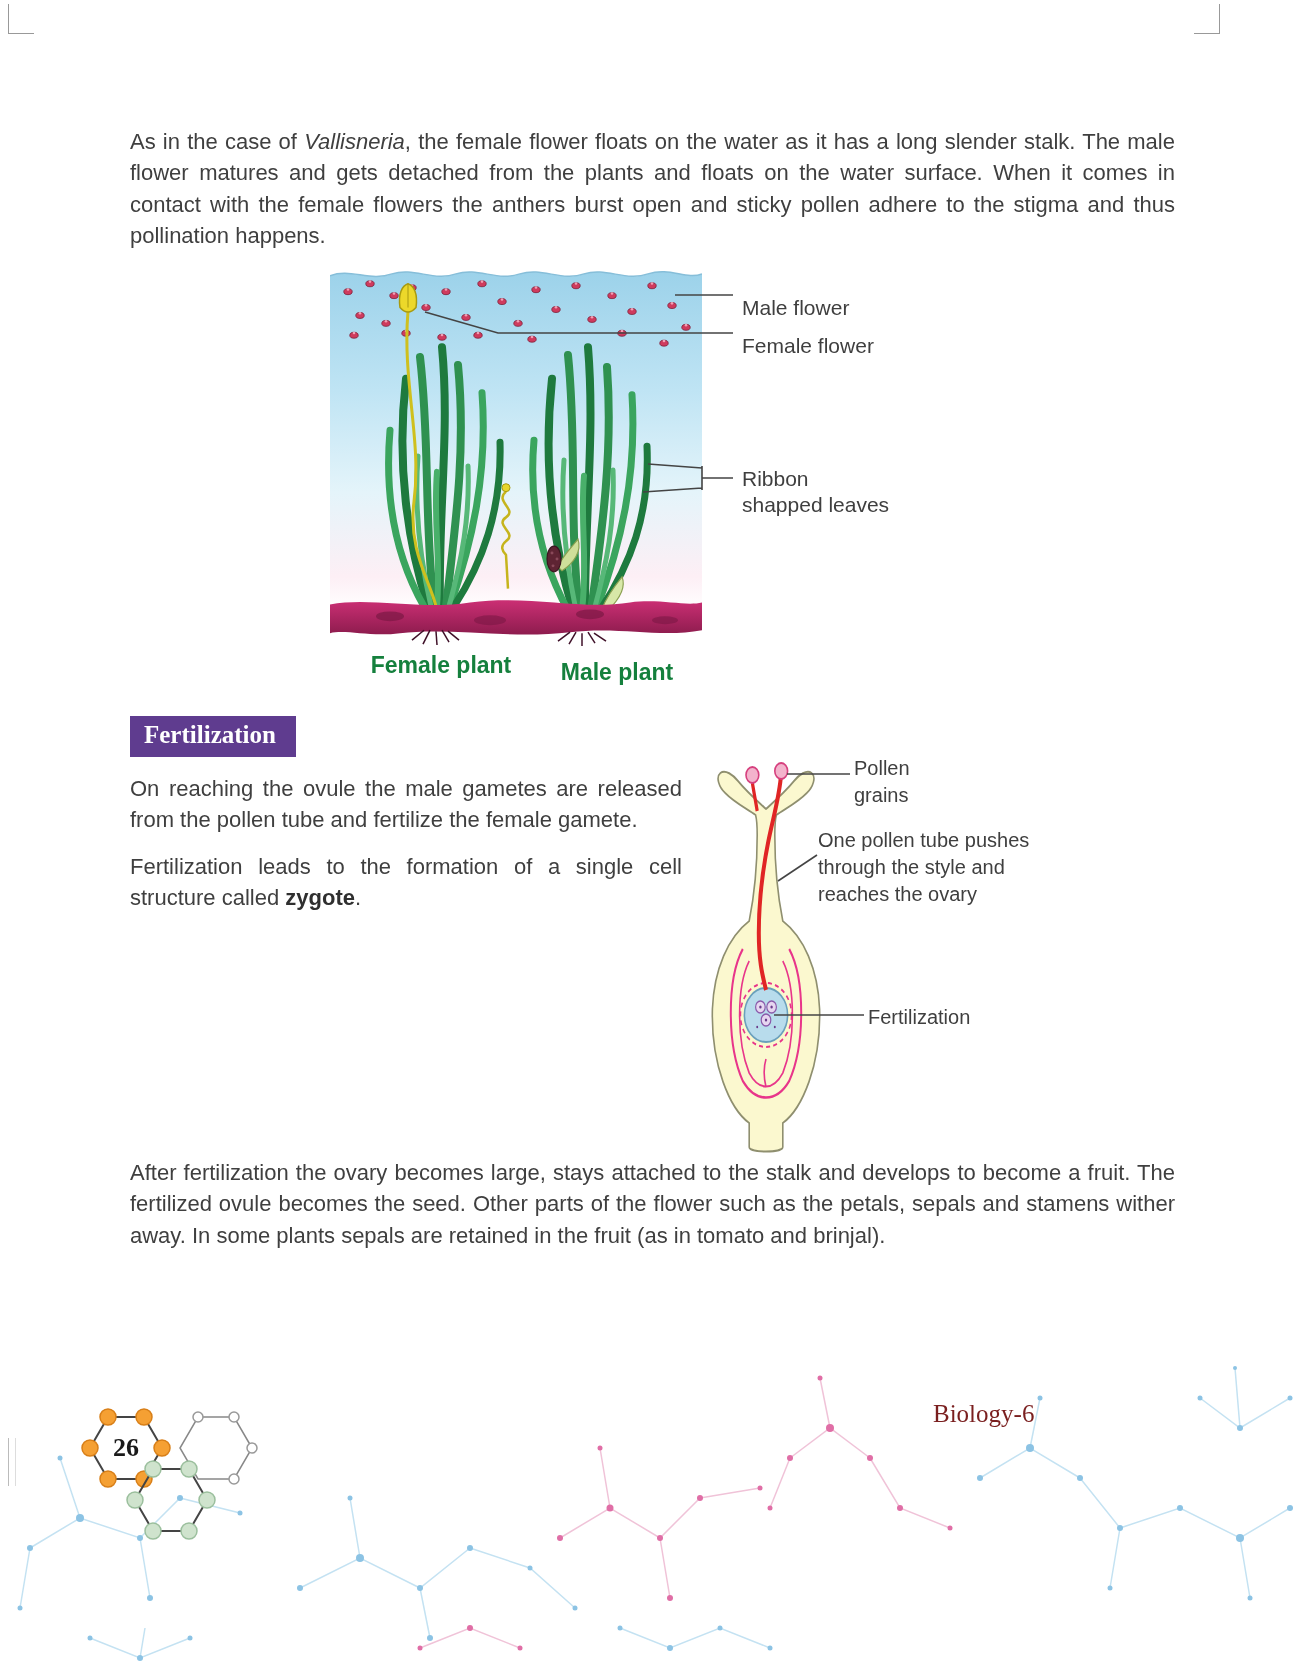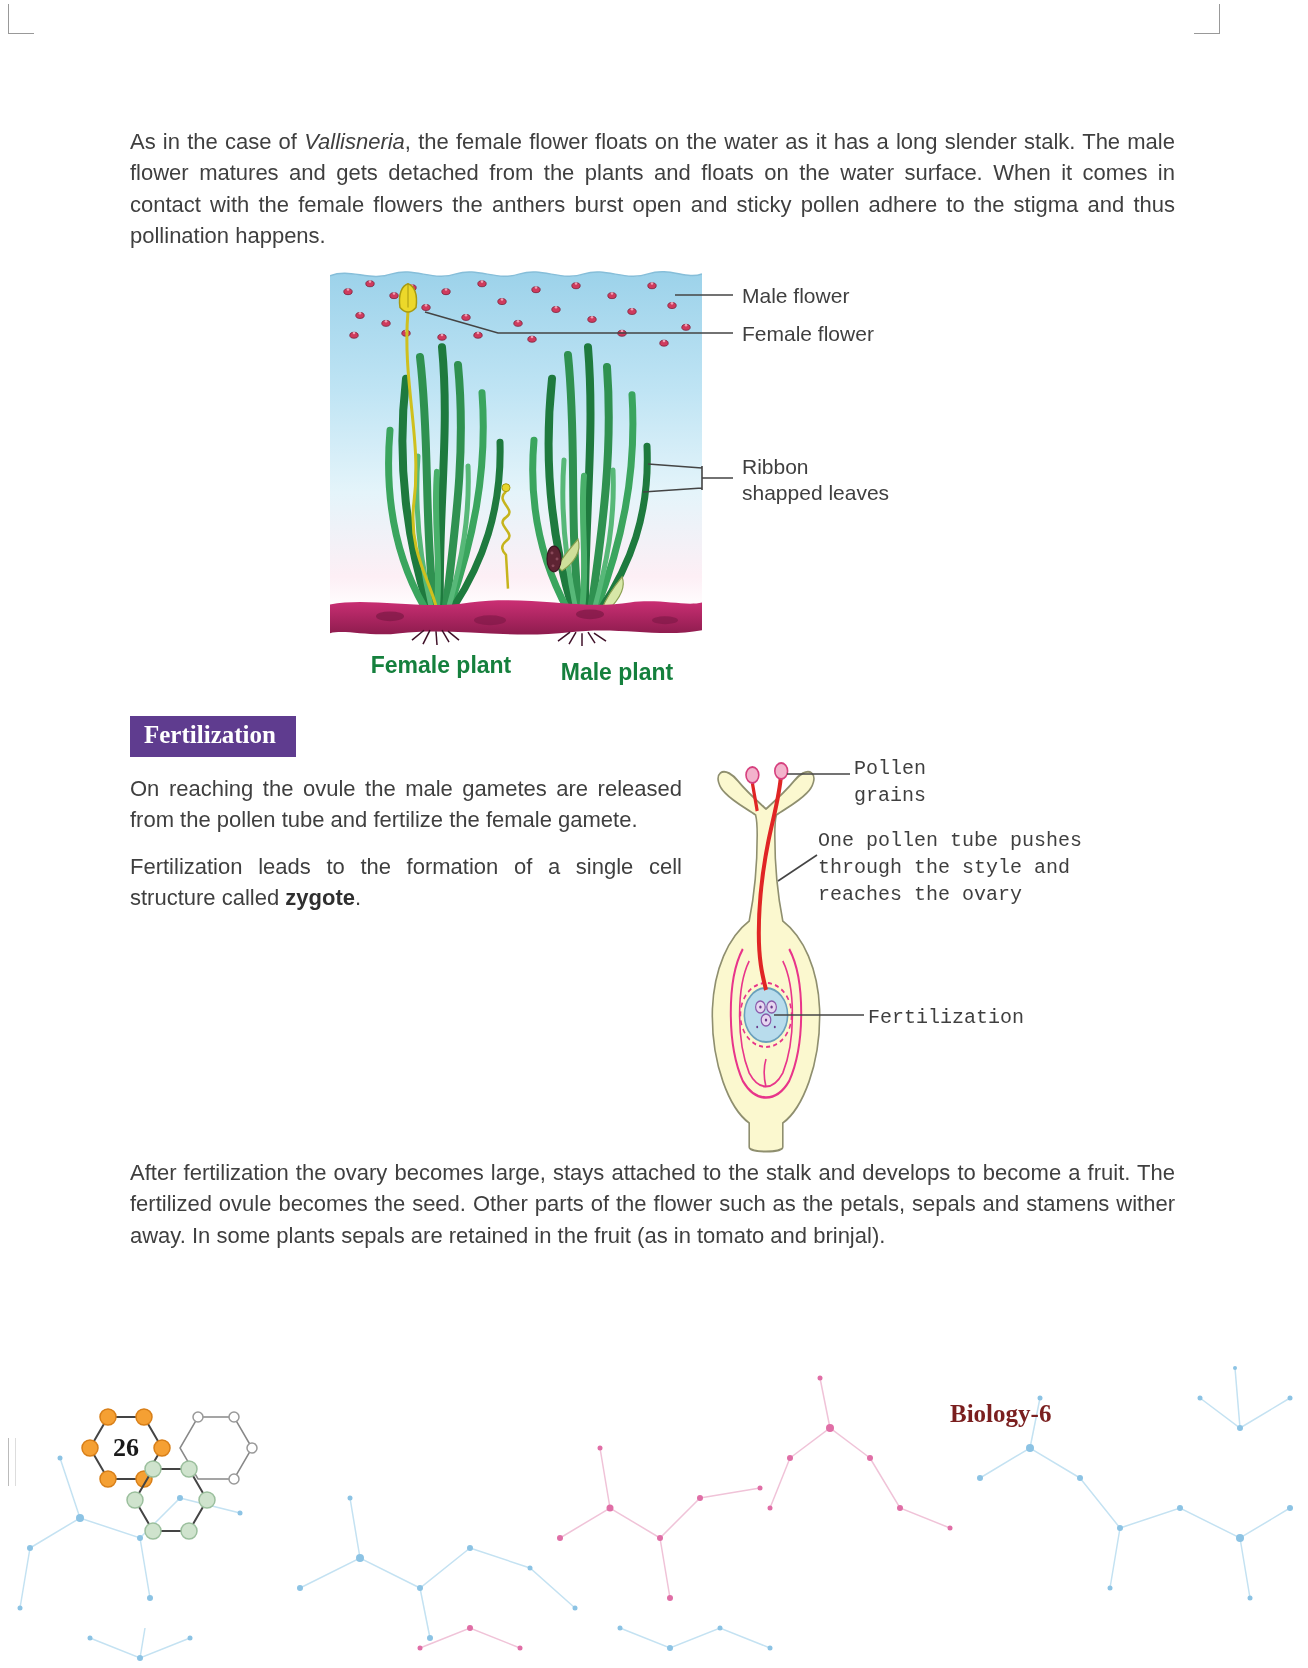--- a/index.html
+++ b/index.html
@@ -15,42 +15,42 @@
 
   .content { position: absolute; left: 130px; top: 126px; width: 1045px; z-index: 2; }
   p.body { font-size: 22px; line-height: 1.43; text-align: justify; color: #3f3f3f; }
   .orange { color: #f07c23; font-weight: bold; }
   b { color: #2f2f2f; }
 
   
   .fig1 { position: relative; width: 100%; height: 424px; margin: 10px 0 14px; }
   .fig1 svg.plantart { position: absolute; left: 200px; top: 0; }
   .fig1 .overlay { position: absolute; left: 0; top: 0; pointer-events: none; }
-  .figlabel { position: absolute; font-size: 21px; color: #3f3f3f; line-height: 1.25; white-space: nowrap; }
+  .figlabel { position: absolute; font-size: 21px; color: #3f3f3f; line-height: 1.25; white-space: nowrap; margin-top: 12px; }
   .caption { position: absolute; font-size: 23px; font-weight: bold; color: #15803d; width: 170px; text-align: center; }
 
   .fert-head {
     display: inline-block; background: #5f3c8f; color: #ffffff;
     font-family: "Liberation Serif", serif; font-weight: bold; font-size: 25px;
     padding: 5px 20px 8px 14px; margin: 16px 0 16px;
   }
 
   .twocol { display: flex; width: 100%; }
   .leftcol { width: 552px; }
   .leftcol p.body { margin-bottom: 15px; }
-  .rightcol { position: relative; flex: 1; height: 404px; margin-top: -20px; font-family: Liberation Mono, monospace; }
+  .rightcol { position: relative; flex: 1; height: 404px; margin-top: -20px; }
   .rightcol svg.pistil { position: absolute; left: 8px; top: 4px; }
   .rightcol .overlay { position: absolute; left: 0; top: 0; pointer-events: none; }
   .rc-label { position: absolute; font-size: 20px; color: #3f3f3f; line-height: 1.35; white-space: nowrap; }
 
   .afterpara { }
 
   .booklabel {
     position: absolute; left: 933px; top: 1400px; z-index: 2;
-    font-family: "Liberation Serif", serif; font-weight: bold; font-size: 25px; color: #7a1f1f; margin-left: 17px;
+    font-family: "Liberation Serif", serif; font-weight: normal; font-size: 25px; color: #7a1f1f;
   }
   .decor { position: absolute; left: 0; top: 1338px; z-index: 0; }
   .hexart { position: absolute; left: 66px; top: 1388px; z-index: 2; }
 </style>
 </head>
 <body>
 
 <div class="page">
 
   <div class="cropmark tl"></div>

